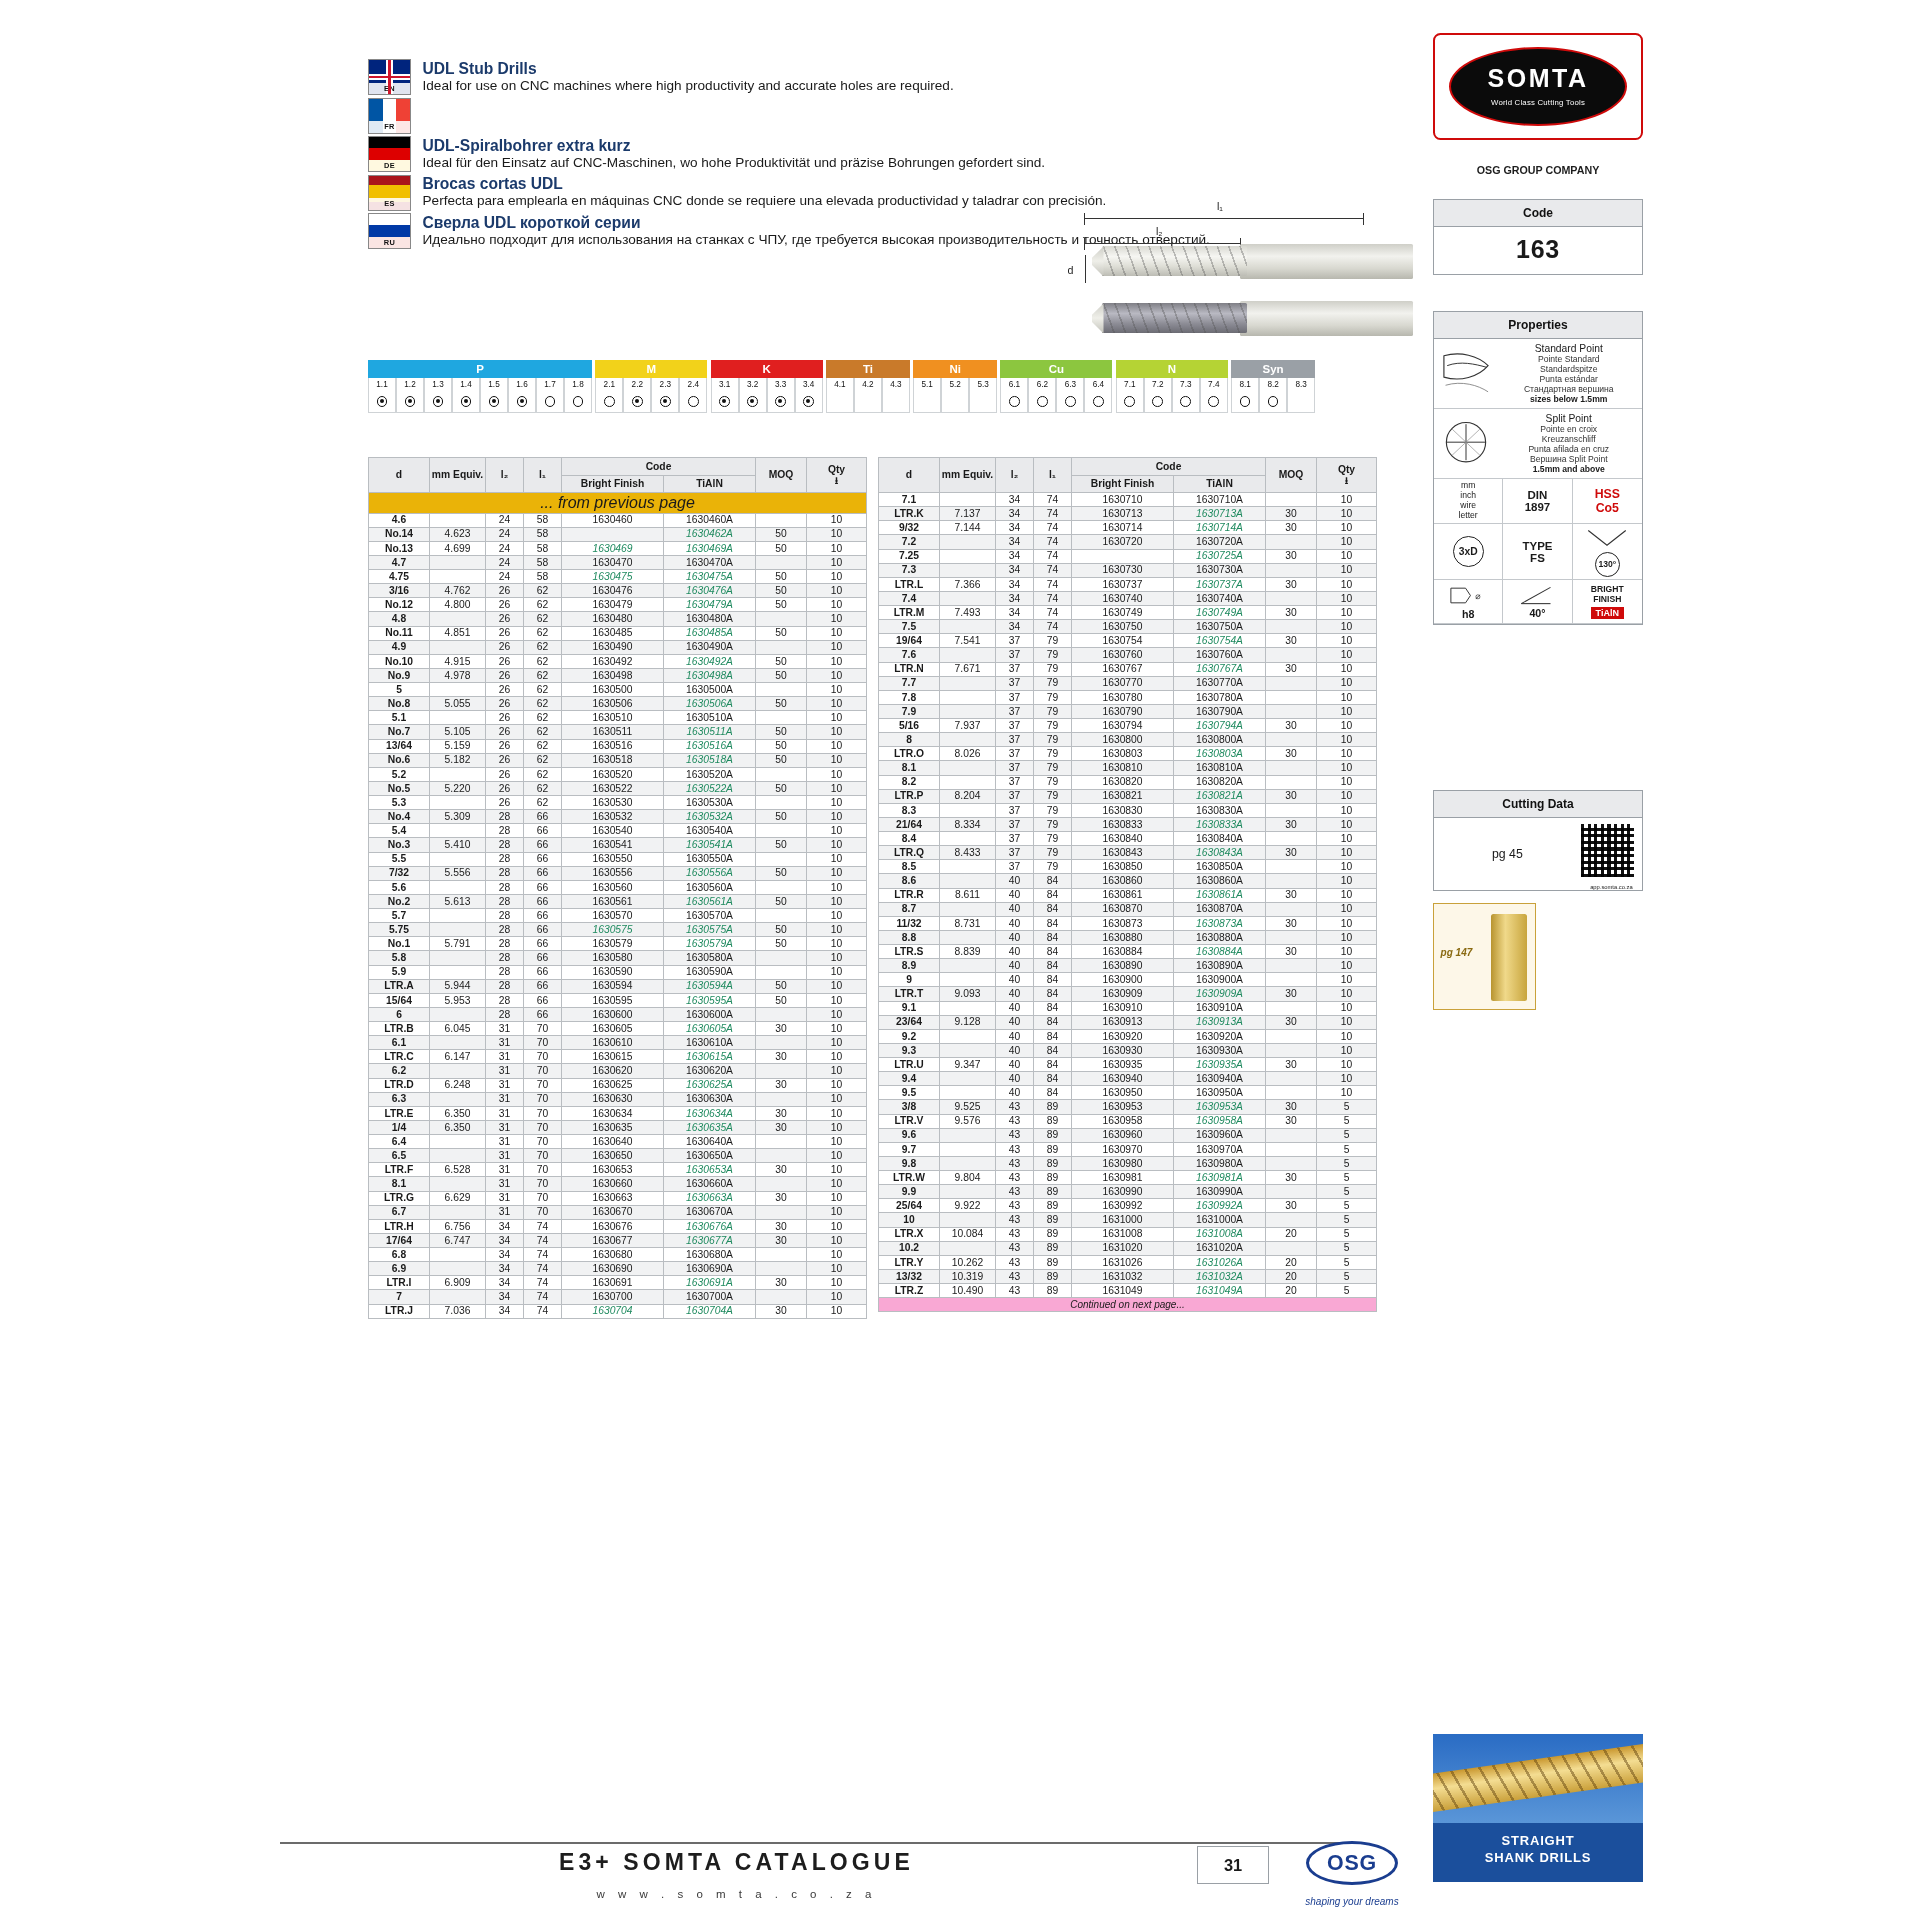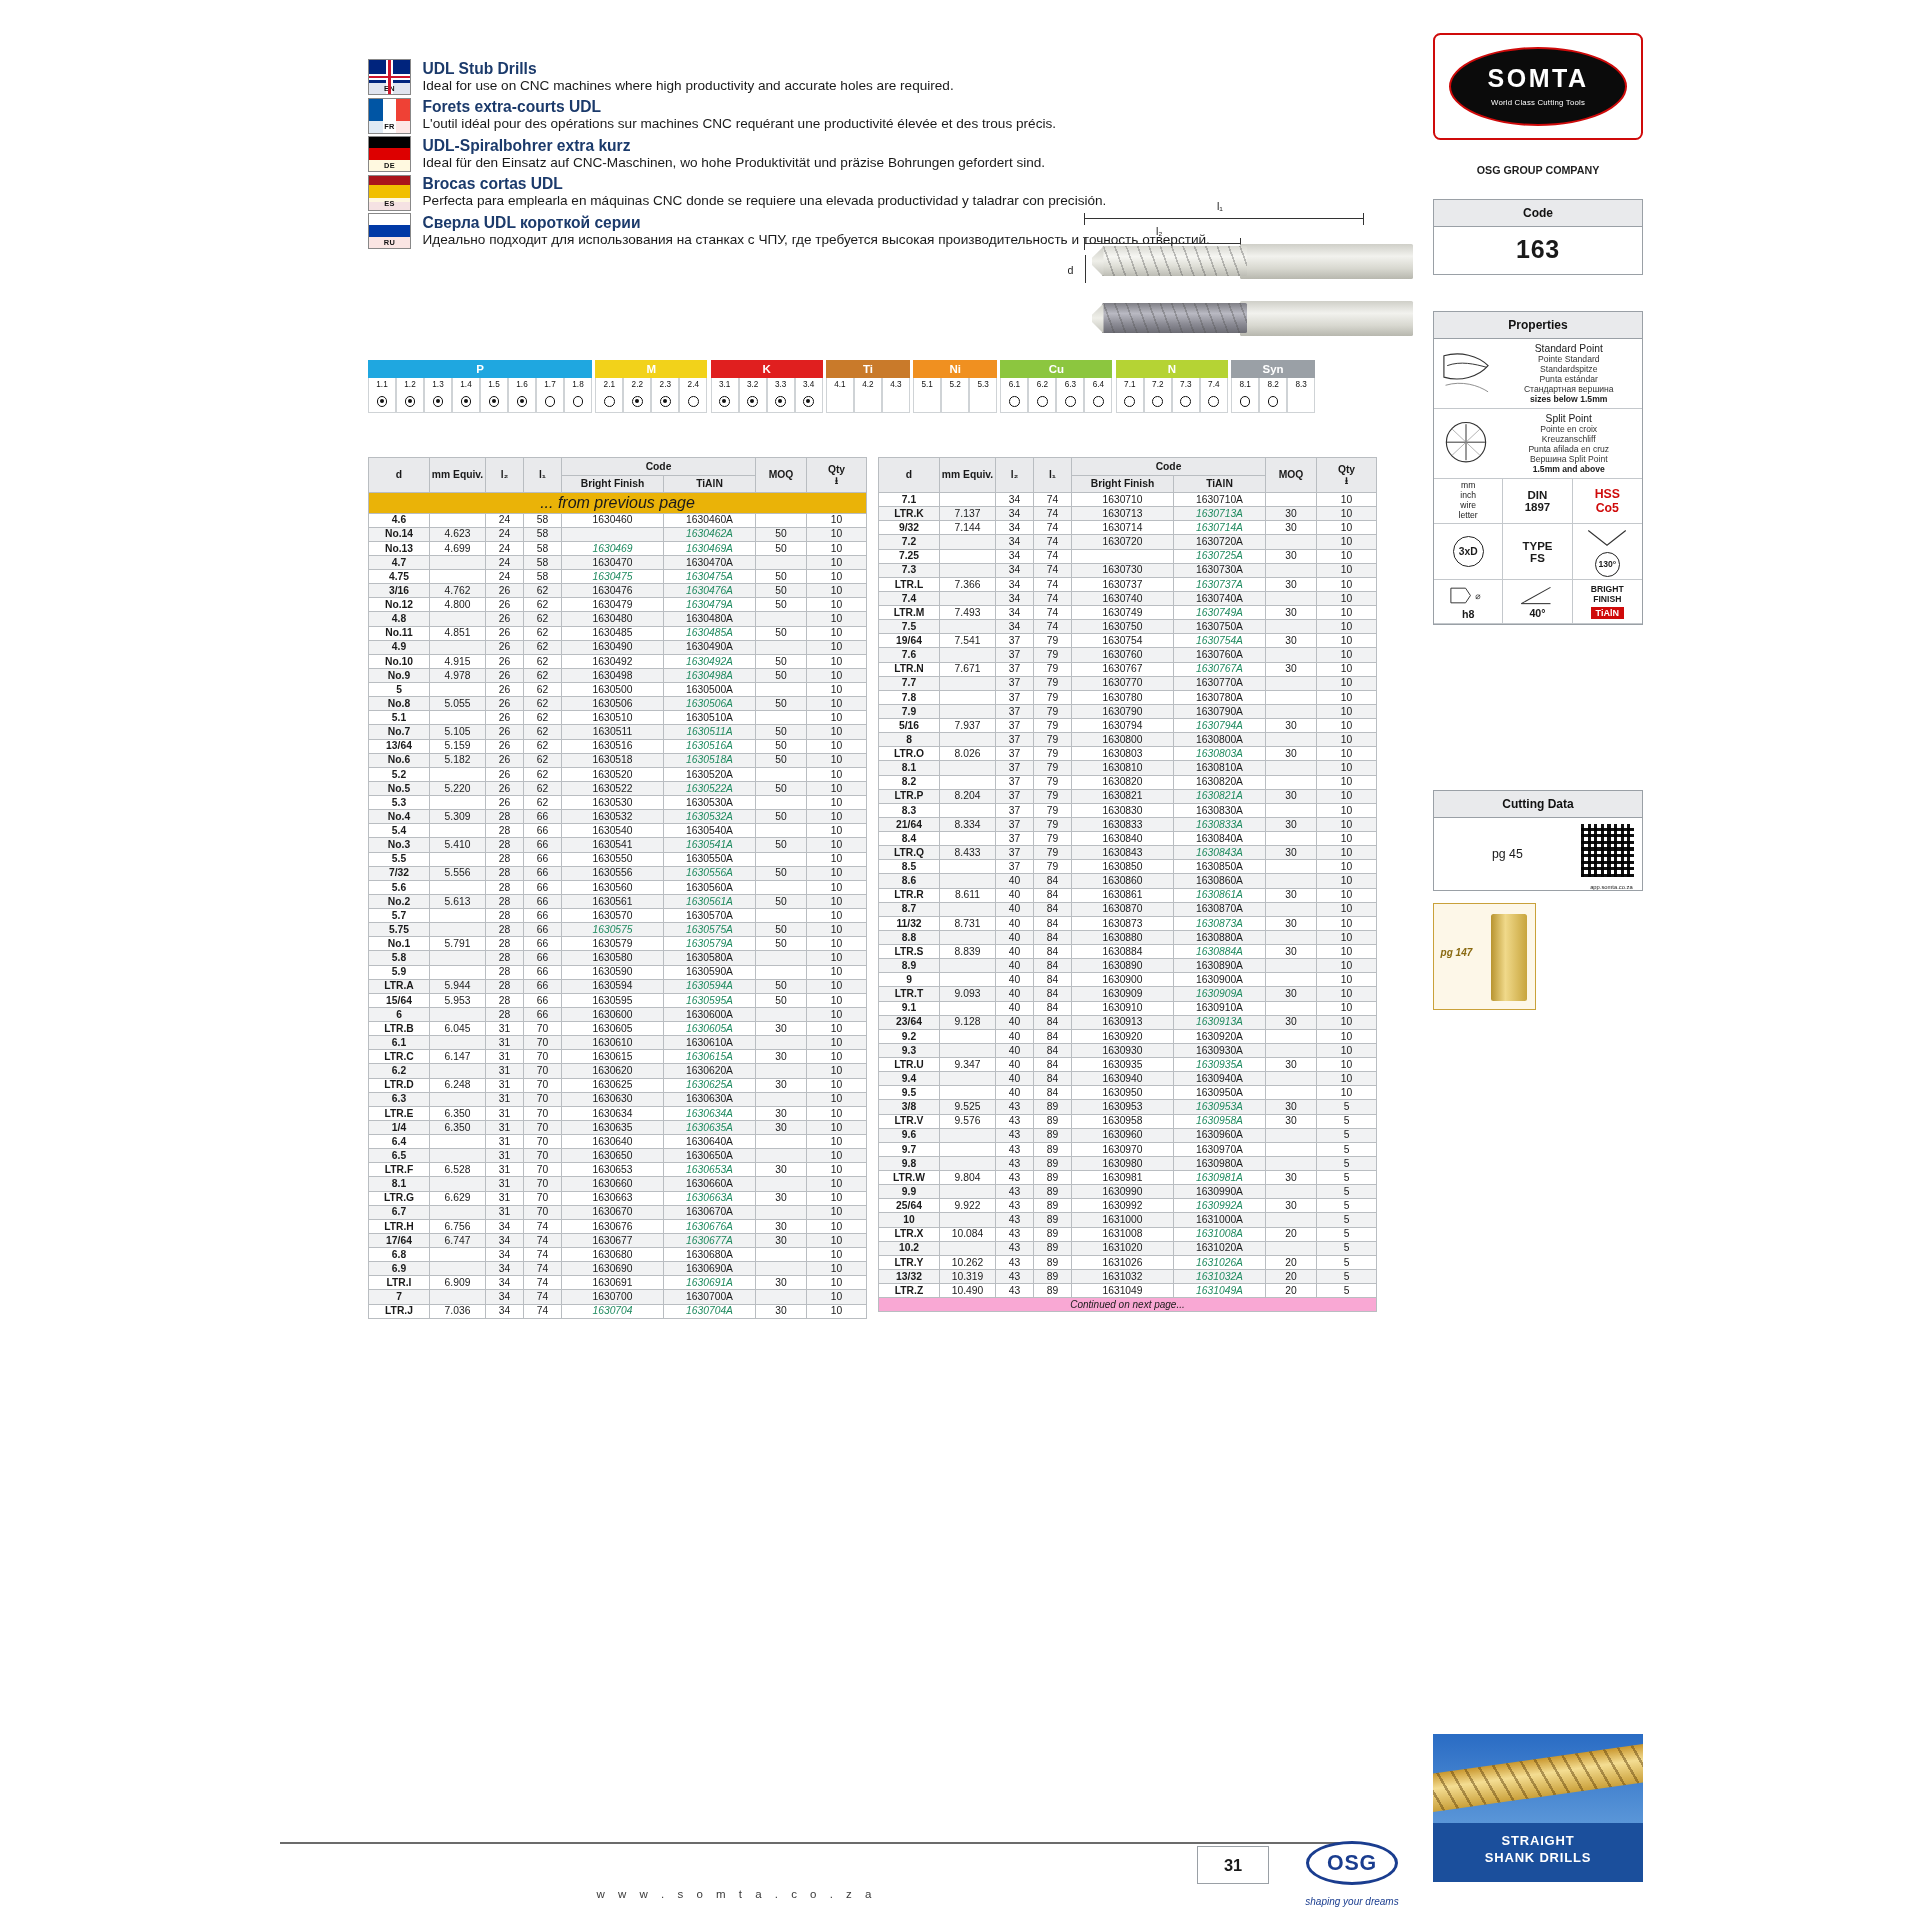--- a/index.html
+++ b/index.html
@@ -297,24 +297,20 @@
           <div class="code">EN</div>
         </div>
         <div class="lang-text">
           <div class="lang-title">UDL Stub Drills</div>
           <div class="lang-desc">Ideal for use on CNC machines where high productivity and accurate holes are required.</div>
         </div>
       </div>
       <div class="lang-row">
         <div class="flag fr">
           <div class="code">FR</div>
-        </div>
-        <div class="lang-text">
-          <div class="lang-title">Forets extra-courts UDL</div>
-          <div class="lang-desc">L'outil idéal pour des opérations sur machines CNC requérant une productivité élevée et des trous précis.</div>
         </div>
       </div>
       <div class="lang-row">
         <div class="flag de">
           <div class="code">DE</div>
         </div>
         <div class="lang-text">
           <div class="lang-title">UDL-Spiralbohrer extra kurz</div>
           <div class="lang-desc">Ideal für den Einsatz auf CNC-Maschinen, wo hohe Produktivität und präzise Bohrungen gefordert sind.</div>
         </div>
@@ -1899,20 +1895,21 @@
             <td>5</td>
           </tr>
           <tr class="cont-row">
             <td colspan="8">Continued on next page...</td>
           </tr>
         </tbody>
     </table>
   </div>
 
   <div class="footer-line"></div>
+  <div class="footer-title">E3+ SOMTA CATALOGUE</div>
   <div class="footer-url">w w w . s o m t a . c o . z a</div>
   <div class="page-num-box">31</div>
   <div class="osg-footer">
     <div class="osg-ellipse">OSG</div>
     <div class="osg-slogan">shaping your dreams</div>
   </div>
 
   <div class="ssd-box">
     <div class="ssd-art">
       <div class="ssd-drill">

